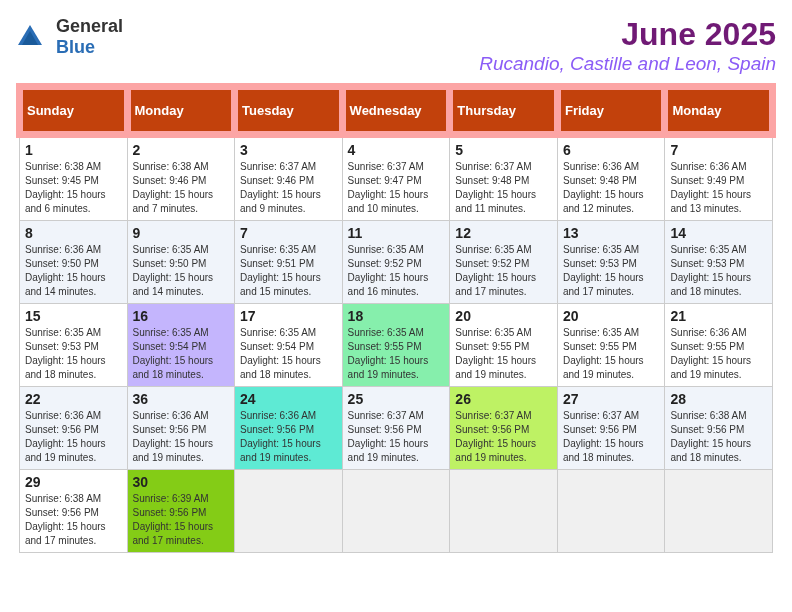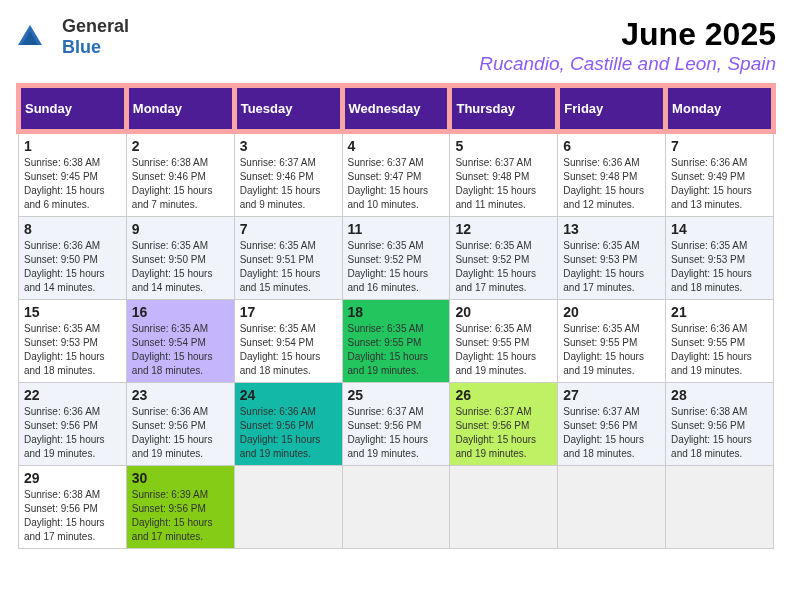--- a/index.html
+++ b/index.html
@@ -12,21 +12,21 @@
     }
     .header-area {
       display: flex;
       justify-content: space-between;
       align-items: flex-start;
       margin-bottom: 8px;
     }
     .logo {
       display: flex;
       align-items: center;
-      gap: 18px;
+      gap: 12px;
     }
     .logo-text-general {
       font-size: 18px;
       font-weight: bold;
       color: #333;
     }
     .logo-text-blue {
       font-size: 18px;
       font-weight: bold;
       color: #2a6db5;
@@ -34,40 +34,40 @@
     .logo-icon {
       width: 28px;
       height: 28px;
     }
     .title-area {
       text-align: right;
     }
     .month-title {
       font-size: 32px;
       font-weight: bold;
-      color: #000000;
+      color: #701a75;
     }
     .location-title {
       font-size: 19px;
       color: #8b5cf6;
       font-style: italic;
     }
     .calendar {
       width: 100%;
       border-collapse: collapse;
       font-size: 11px;
     }
     .calendar th {
-      background: #4c1d95;
+      background: #c2410c;
       color: #fff;
       padding: 13px 4px;
       text-align: left;
       font-size: 13px;
       font-weight: bold;
-      border: 5px solid #fca5a5;
+      border: 7px solid #fca5a5;
     }
     .calendar td {
       border: 1px solid #ccc;
       vertical-align: top;
       padding: 4px 5px;
       width: 108px;
       min-height: 80px;
       background: #fff;
     }
     .calendar tr:nth-child(even) td {
@@ -188,21 +188,21 @@
           <div class="day-info">Sunrise: 6:35 AM<br>Sunset: 9:53 PM<br>Daylight: 15 hours and 18 minutes.</div>
         </td>
         <td style="background: #c4b5fd;">
           <span class="day-number">16</span>
           <div class="day-info">Sunrise: 6:35 AM<br>Sunset: 9:54 PM<br>Daylight: 15 hours and 18 minutes.</div>
         </td>
         <td style="background: rgb(255, 255, 255);">
           <span class="day-number">17</span>
           <div class="day-info">Sunrise: 6:35 AM<br>Sunset: 9:54 PM<br>Daylight: 15 hours and 18 minutes.</div>
         </td>
-        <td style="background: #22c55e; margin-left: 16px;">
+        <td style="background: #86efac; margin-left: 16px;">
           <span class="day-number">18</span>
           <div class="day-info">Sunrise: 6:35 AM<br>Sunset: 9:55 PM<br>Daylight: 15 hours and 19 minutes.</div>
         </td>
         <td style="background: rgb(255, 255, 255);">
           <span class="day-number">20</span>
           <div class="day-info">Sunrise: 6:35 AM<br>Sunset: 9:55 PM<br>Daylight: 15 hours and 19 minutes.</div>
         </td>
         <td style="background: rgb(255, 255, 255);">
           <span class="day-number">20</span>
           <div class="day-info">Sunrise: 6:35 AM<br>Sunset: 9:55 PM<br>Daylight: 15 hours and 19 minutes.</div>
@@ -211,24 +211,24 @@
           <span class="day-number">21</span>
           <div class="day-info">Sunrise: 6:36 AM<br>Sunset: 9:55 PM<br>Daylight: 15 hours and 19 minutes.</div>
         </td>
       </tr>
       <tr>
         <td style="background: rgb(240, 244, 250);">
           <span class="day-number">22</span>
           <div class="day-info">Sunrise: 6:36 AM<br>Sunset: 9:56 PM<br>Daylight: 15 hours and 19 minutes.</div>
         </td>
         <td style="background: rgb(240, 244, 250);">
-          <span class="day-number">23</span>
+          <span class="day-number">36</span>
           <div class="day-info">Sunrise: 6:36 AM<br>Sunset: 9:56 PM<br>Daylight: 15 hours and 19 minutes.</div>
         </td>
-        <td style="background: #14b8a6;">
+        <td style="background: #5eead4;">
           <span class="day-number">24</span>
           <div class="day-info">Sunrise: 6:36 AM<br>Sunset: 9:56 PM<br>Daylight: 15 hours and 19 minutes.</div>
         </td>
         <td style="background: rgb(240, 244, 250);">
           <span class="day-number">25</span>
           <div class="day-info">Sunrise: 6:37 AM<br>Sunset: 9:56 PM<br>Daylight: 15 hours and 19 minutes.</div>
         </td>
         <td style="background: #bef264;">
           <span class="day-number">26</span>
           <div class="day-info">Sunrise: 6:37 AM<br>Sunset: 9:56 PM<br>Daylight: 15 hours and 19 minutes.</div>

